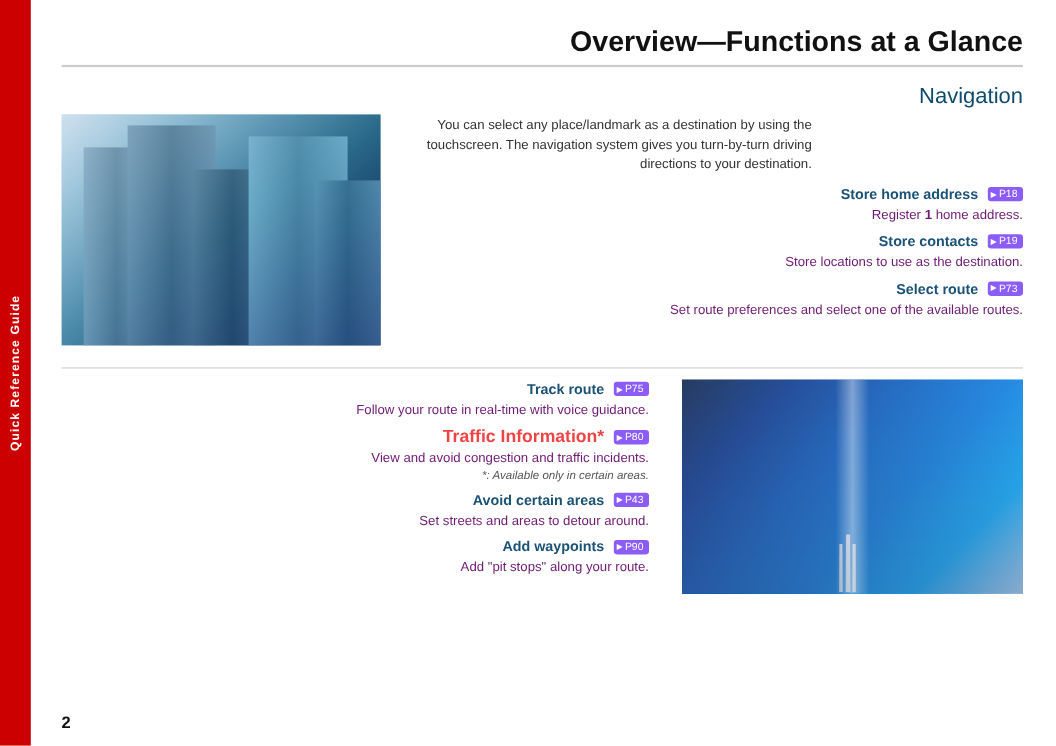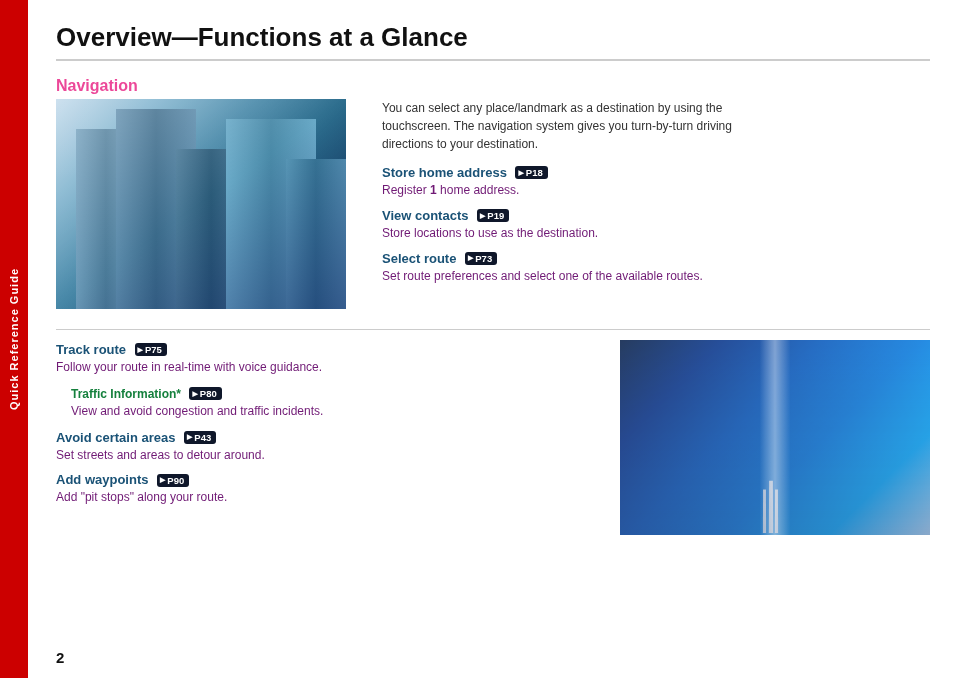--- a/index.html
+++ b/index.html
@@ -30,43 +30,44 @@
       letter-spacing: 1px;
       white-space: nowrap;
     }
 
     
     .main-content {
       flex: 1;
       padding: 22px 30px 15px 28px;
       position: relative;
       overflow: hidden;
+      text-align: right;
     }
 
     
     .page-title {
       font-size: 26px;
       font-weight: bold;
       color: #111;
       margin-bottom: 16px;
       border-bottom: 2px solid #ccc;
       padding-bottom: 6px;
     }
 
     
     .section-header {
-      font-size: 16px;
-      font-weight: bold;
-      color: #ec4899;
+      font-size: 20px;
+      font-weight: normal;
+      color: #0c4a6e;
       margin-bottom: 4px;
     }
 
     .top-section {
       display: flex;
-      gap: 36px;
+      gap: 12px;
       margin-bottom: 20px;
     }
 
     .top-left-image {
       width: 290px;
       height: 210px;
       flex-shrink: 0;
       background: linear-gradient(135deg, #b8d4e8 0%, #7ab0cc 20%, #4a8aaa 40%, #2a6a8a 60%, #1a4a6a 80%, #0a2a4a 100%);
       overflow: hidden;
       position: relative;
@@ -108,24 +109,24 @@
     .feature-title {
       font-size: 13px;
       font-weight: bold;
       color: #1a5276;
       display: inline;
     }
 
     .page-ref {
       display: inline-flex;
       align-items: center;
-      background: #0f172a;
+      background: #8b5cf6;
       color: #fff;
       font-size: 9.5px;
-      font-weight: bold;
+      font-weight: normal;
       padding: 1px 5px 1px 3px;
       border-radius: 3px;
       margin-left: 4px;
       vertical-align: middle;
     }
     .page-ref::before {
       content: '▶';
       font-size: 7px;
       margin-right: 2px;
     }
@@ -134,21 +135,21 @@
       font-size: 12px;
       color: #701a75;
       line-height: 1.4;
       display: block;
       margin-top: 1px;
     }
 
     
     .bottom-section {
       display: flex;
-      gap: 32px;
+      gap: 20px;
       margin-top: 4px;
     }
 
     .bottom-left {
       flex: 1;
       padding-right: 10px;
     }
 
     .bottom-right-image {
       width: 310px;
@@ -171,23 +172,23 @@
       position: absolute;
       background: rgba(255,255,255,0.8);
     }
     .rl1 { bottom: 0; left: 48%; width: 4px; height: 60px; transform: perspective(200px) rotateX(30deg); }
     .rl2 { bottom: 0; left: 46%; width: 3px; height: 50px; transform: perspective(200px) rotateX(30deg); }
     .rl3 { bottom: 0; left: 50%; width: 3px; height: 50px; transform: perspective(200px) rotateX(30deg); }
 
     .track-route-section { margin-bottom: 8px; }
     .traffic-info-section { margin-left: 15px; margin-bottom: 8px; }
     .traffic-feature-title {
-      font-size: 12px;
-      font-weight: bold;
-      color: #15803d;
+      font-size: 16px;
+      font-weight: bold;
+      color: #ef4444;
       display: inline;
     }
     .available-note {
       font-size: 10.5px;
       color: #555;
       font-style: italic;
       display: block;
       margin-top: 1px;
     }
 
@@ -234,21 +235,21 @@
       <div class="top-right-content">
         <p class="nav-intro">You can select any place/landmark as a destination by using the touchscreen. The navigation system gives you turn-by-turn driving directions to your destination.</p>
 
         <div class="feature-item">
           <span class="feature-title">Store home address</span>
           <span class="page-ref">P18</span>
           <span class="feature-desc">Register <strong>1</strong> home address.</span>
         </div>
 
         <div class="feature-item">
-          <span class="feature-title">View contacts</span>
+          <span class="feature-title">Store contacts</span>
           <span class="page-ref">P19</span>
           <span class="feature-desc">Store locations to use as the destination.</span>
         </div>
 
 
         <div class="feature-item">
           <span class="feature-title">Select route</span>
           <span class="page-ref">P73</span>
           <span class="feature-desc">Set route preferences and select one of the available routes.</span>
         </div>
@@ -265,20 +266,21 @@
       <div class="track-route-section feature-item">
         <span class="feature-title">Track route</span>
         <span class="page-ref">P75</span>
         <span class="feature-desc">Follow your route in real-time with voice guidance.</span>
       </div>
 
       <div class="traffic-info-section feature-item">
         <span class="traffic-feature-title">Traffic Information*</span>
         <span class="page-ref">P80</span>
         <span class="feature-desc">View and avoid congestion and traffic incidents.</span>
+        <span class="available-note">*: Available only in certain areas.</span>
       </div>
 
       <div class="feature-item">
         <span class="feature-title">Avoid certain areas</span>
         <span class="page-ref">P43</span>
         <span class="feature-desc">Set streets and areas to detour around.</span>
       </div>
 
       <div class="feature-item">
         <span class="feature-title">Add waypoints</span>

